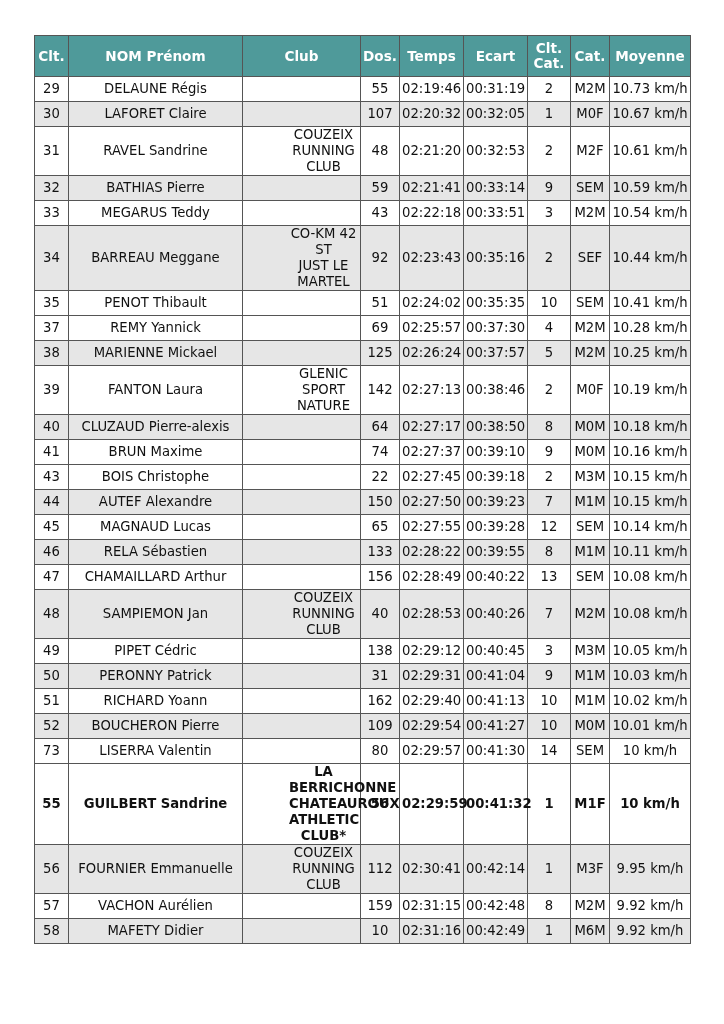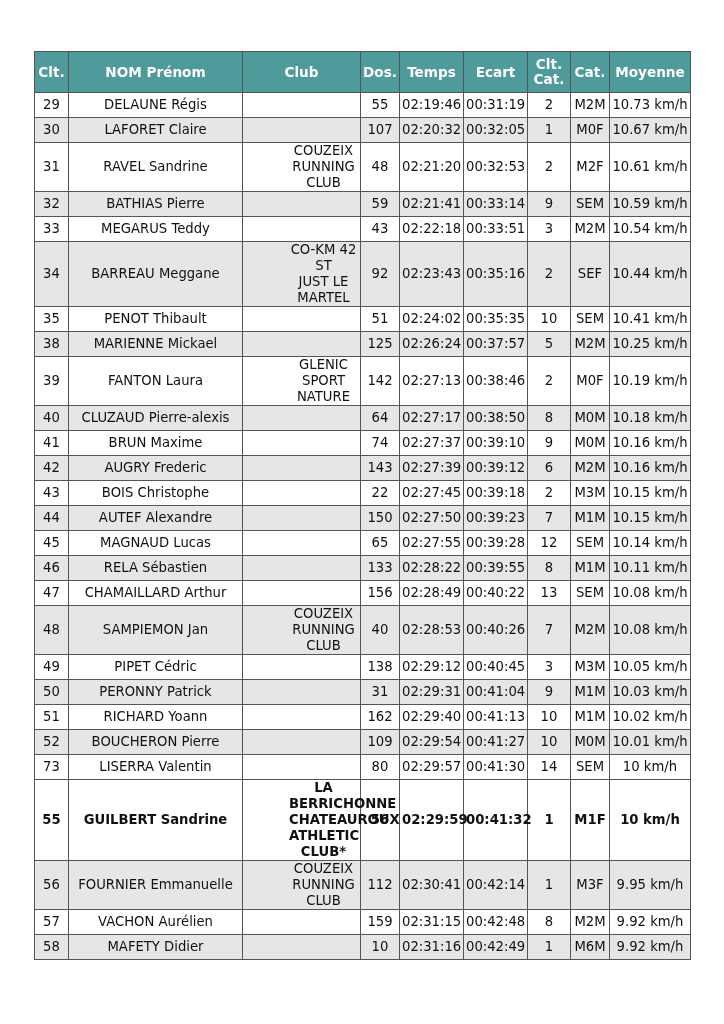--- a/index.html
+++ b/index.html
@@ -4,21 +4,20 @@
 <style>
   html, body { margin: 0; padding: 0; background: #ffffff; }
   body { width: 724px; height: 1024px; position: relative; overflow: hidden; font-family: "DejaVu Sans", sans-serif; }
   table.results {
     position: absolute; left: 34px; top: 35px;
     border-collapse: collapse;
     table-layout: fixed;
     width: 656px;
     font-size: 13.2px;
     color: #111;
-    margin-top: 16px;
   }
   table.results th, table.results td {
     border: 1.3px solid #555;
     text-align: center;
     vertical-align: middle;
     padding: 0 2px;
     line-height: 16px;
     white-space: nowrap;
   }
   table.results th {
@@ -134,20 +133,31 @@
         <td>35</td>
         <td>PENOT Thibault</td>
         <td class="club"></td>
         <td>51</td>
         <td>02:24:02</td>
         <td>00:35:35</td>
         <td>10</td>
         <td>SEM</td>
         <td>10.41 km/h</td>
       </tr>
+      <tr>
+        <td>37</td>
+        <td>REMY Yannick</td>
+        <td class="club"></td>
+        <td>69</td>
+        <td>02:25:57</td>
+        <td>00:37:30</td>
+        <td>4</td>
+        <td>M2M</td>
+        <td>10.28 km/h</td>
+      </tr>
       <tr class="alt">
         <td>38</td>
         <td>MARIENNE Mickael</td>
         <td class="club"></td>
         <td>125</td>
         <td>02:26:24</td>
         <td>00:37:57</td>
         <td>5</td>
         <td>M2M</td>
         <td>10.25 km/h</td>
@@ -176,31 +186,20 @@
       </tr>
       <tr>
         <td>41</td>
         <td>BRUN Maxime</td>
         <td class="club"></td>
         <td>74</td>
         <td>02:27:37</td>
         <td>00:39:10</td>
         <td>9</td>
         <td>M0M</td>
-        <td>10.16 km/h</td>
-      </tr>
-      <tr class="alt">
-        <td>42</td>
-        <td>AUGRY Frederic</td>
-        <td class="club"></td>
-        <td>143</td>
-        <td>02:27:39</td>
-        <td>00:39:12</td>
-        <td>6</td>
-        <td>M2M</td>
         <td>10.16 km/h</td>
       </tr>
       <tr>
         <td>43</td>
         <td>BOIS Christophe</td>
         <td class="club"></td>
         <td>22</td>
         <td>02:27:45</td>
         <td>00:39:18</td>
         <td>2</td>

